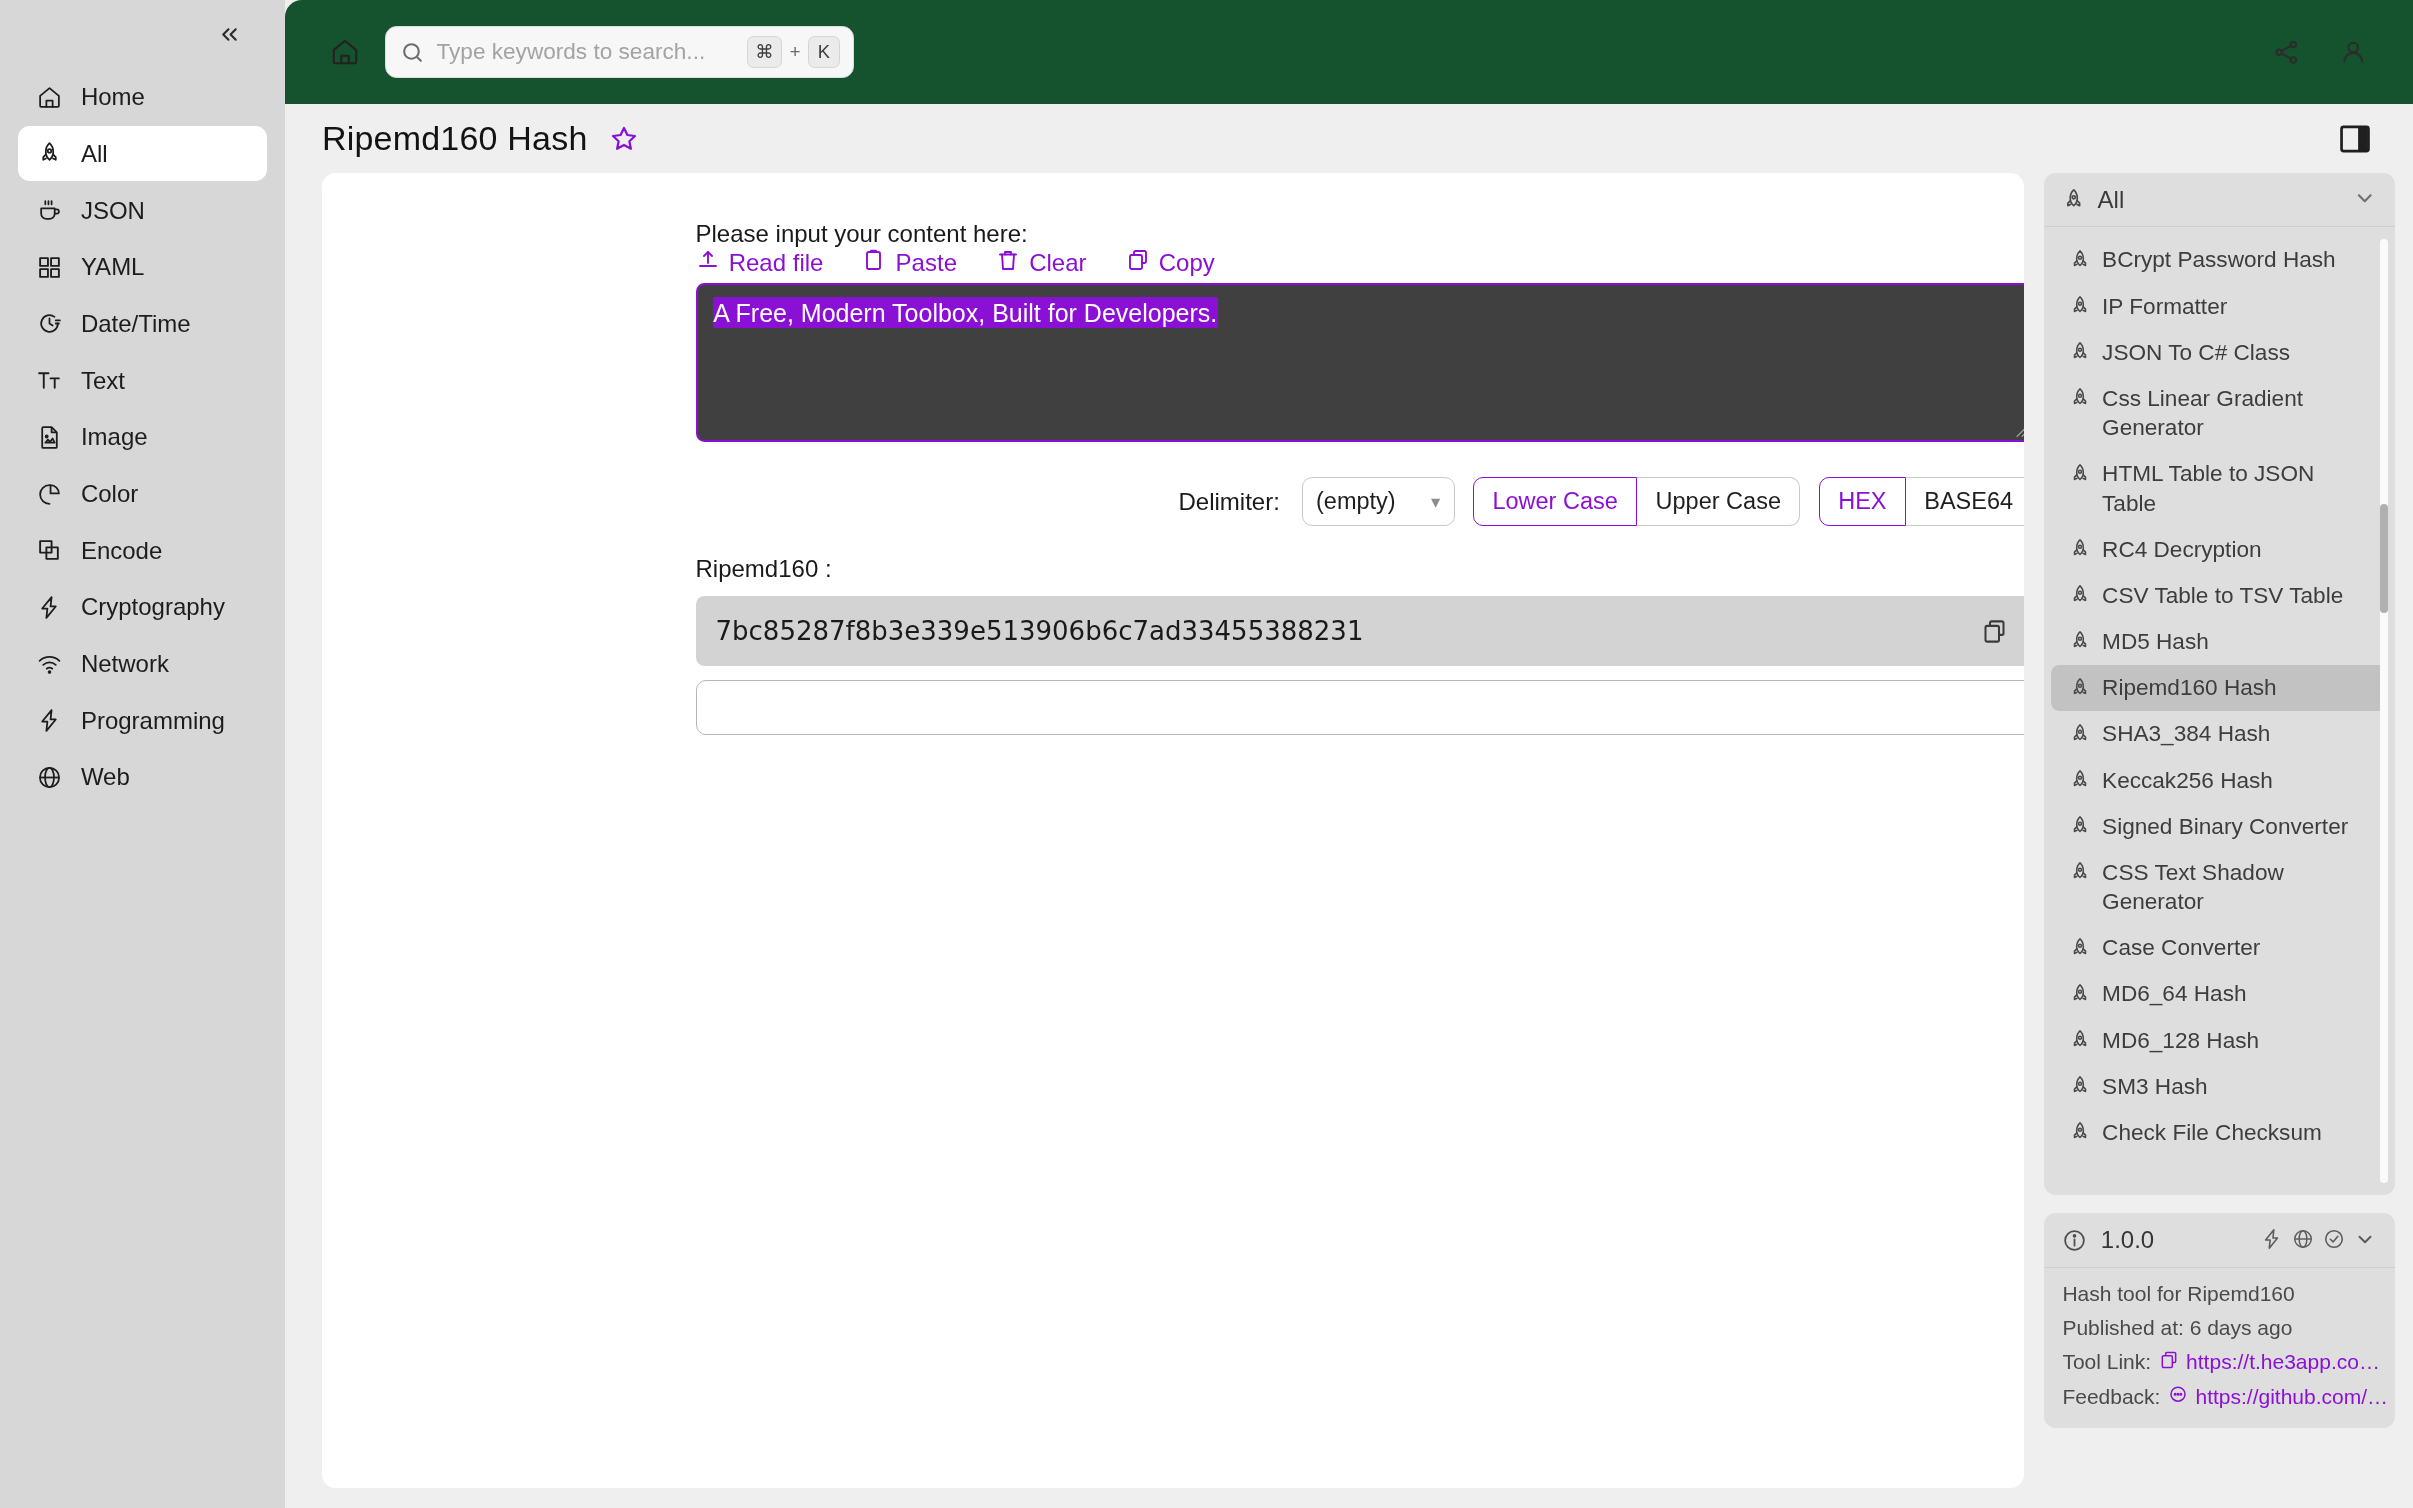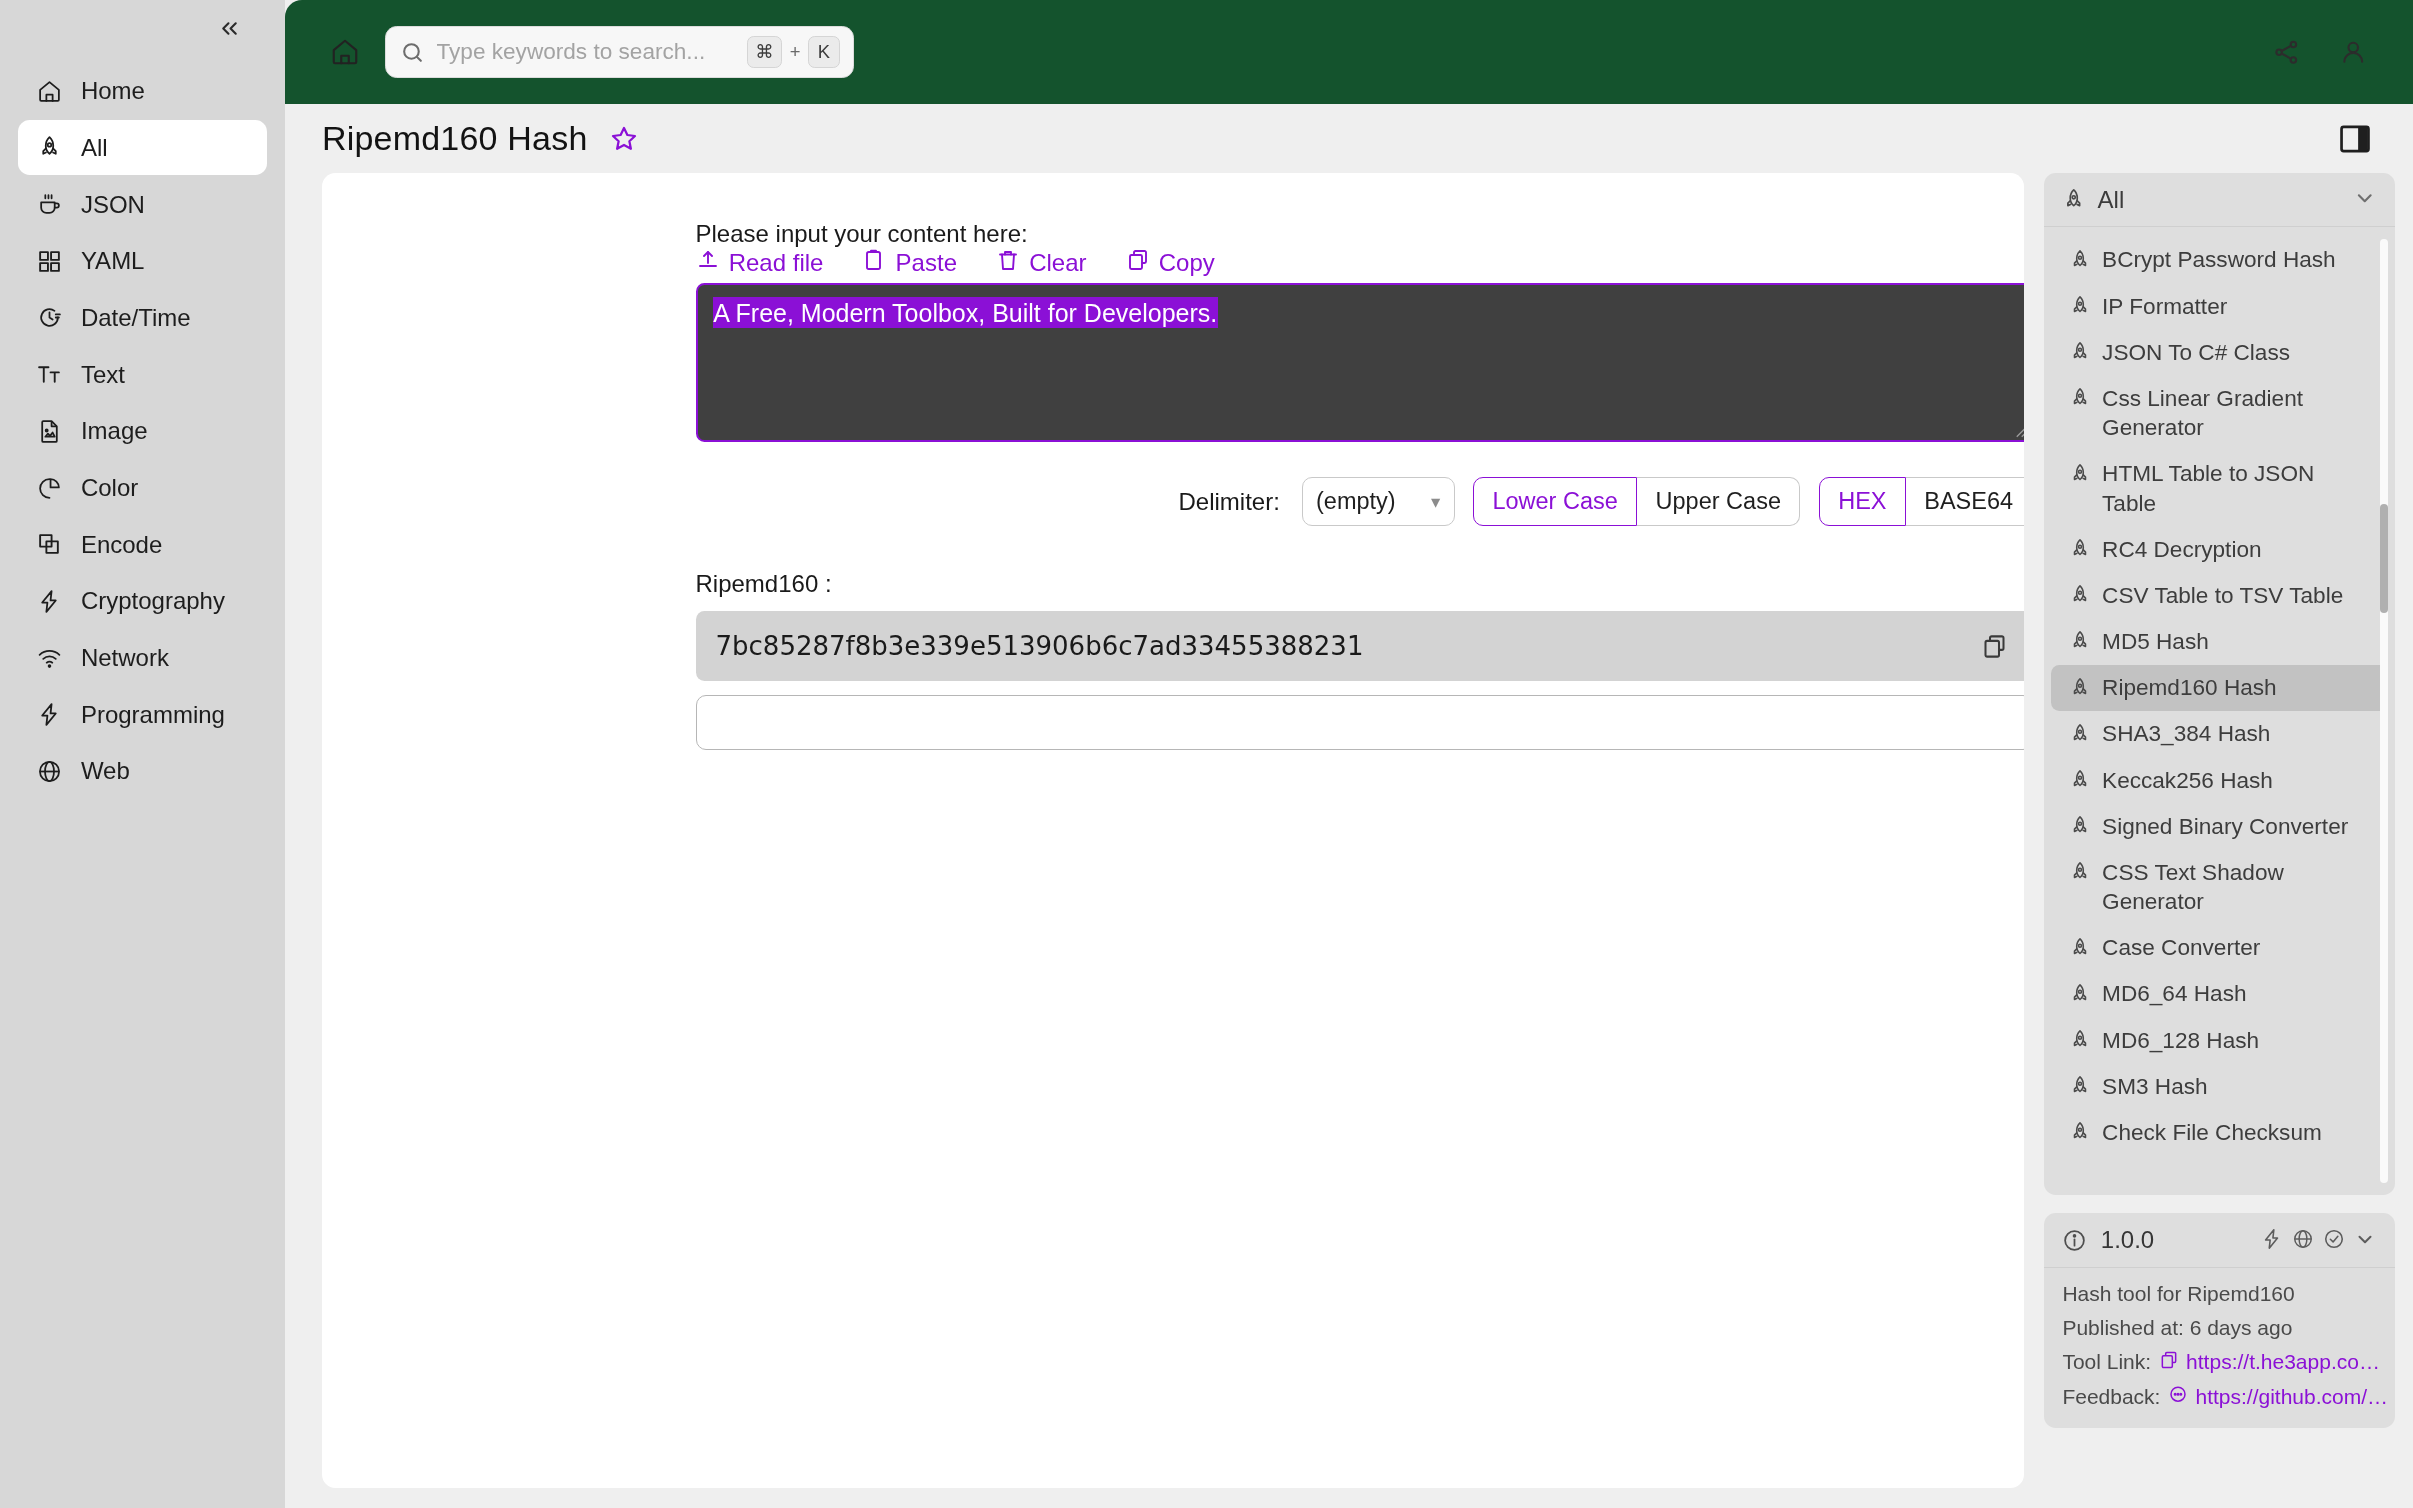--- a/index.html
+++ b/index.html
@@ -10,21 +10,21 @@
     overflow: hidden;
   }
   body { display: flex; }
 
   
   .sidebar {
     width: 285px; height: 1508px;
     background: #d7d7d7;
     flex: 0 0 285px;
     display: flex; flex-direction: column;
-    padding-top: 5px;
+    padding-top: 11px;
   }
   .collapse-row { height: 47px; display: flex; align-items: center; justify-content: flex-end; padding-right: 37px; }
   .collapse-btn { width: 37px; height: 37px; display: flex; align-items: center; justify-content: center;
                   color: #2a2a2a; cursor: pointer; }
   .nav { margin-top: 11.7px; padding: 0 18.4px; display: flex; flex-direction: column; gap: 1.7px; }
   .nav-item {
     display: flex; align-items: center; gap: 17px;
     height: 55px; padding: 0 17px; border-radius: 11.7px;
     font-size: 24px; color: #1d1d1d; cursor: pointer;
   }
@@ -135,21 +135,21 @@
     font-size: 23.5px; color: #1f1f1f; background: #fff;
     border: 1.7px solid #c9c9c9; border-left-width: 0; cursor: pointer;
   }
   .seg-btn:first-child { border-left-width: 1.7px; border-radius: 10px 0 0 10px; }
   .seg-btn:last-child { border-radius: 0 10px 10px 0; }
   .seg-btn.active {
     color: #8b10d6; border-color: #8b10d6; border-left-width: 1.7px;
     position: relative; z-index: 2;
   }
 
-  .result-label { width: 1337px; margin-top: 44px; font-size: 24px; color: #1a1a1a; }
+  .result-label { width: 1337px; margin-top: 29px; font-size: 24px; color: #1a1a1a; }
   .result-box {
     width: 1337px; height: 70px; margin-top: 13.4px;
     background: #d3d3d3; border-radius: 8.4px;
     display: flex; align-items: center; padding: 11px 20px;
   }
   .result-text { flex: 1 1 auto; font-size: 26px; color: #1a1a1a; font-family: "DejaVu Sans", sans-serif; }
   .result-copy { width: 37px; height: 37px; display: flex; align-items: center; justify-content: center; color: #3a3a3a; cursor: pointer; }
   .result-copy svg { width: 27px; height: 27px; }
 
   .cmp-label { width: 1337px; margin-top: 23.5px; font-size: 24px; color: #1a1a1a; }

